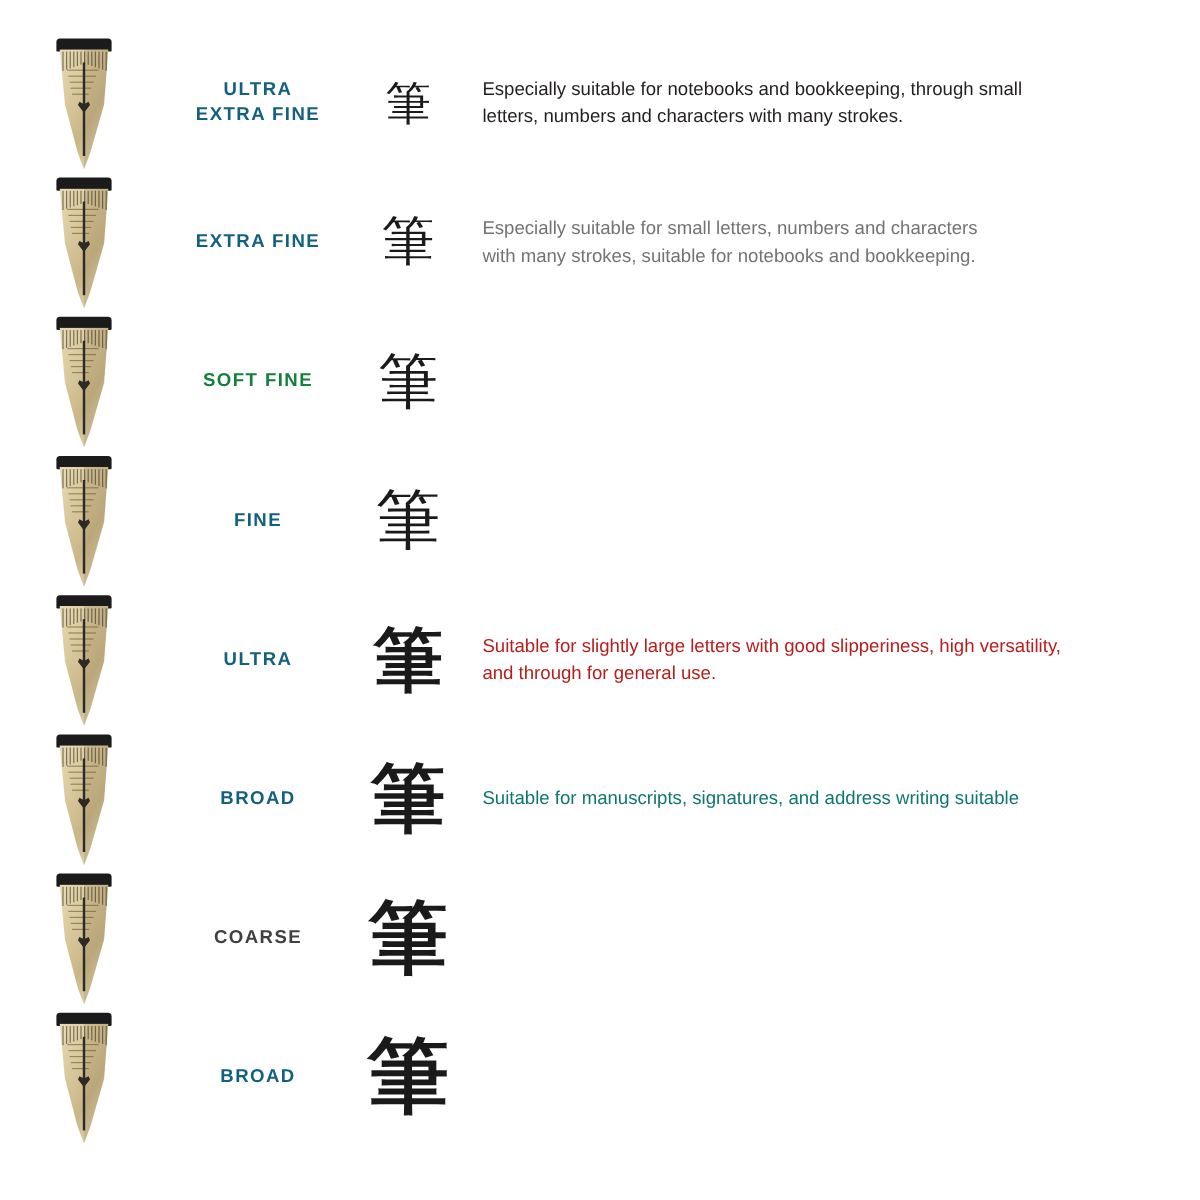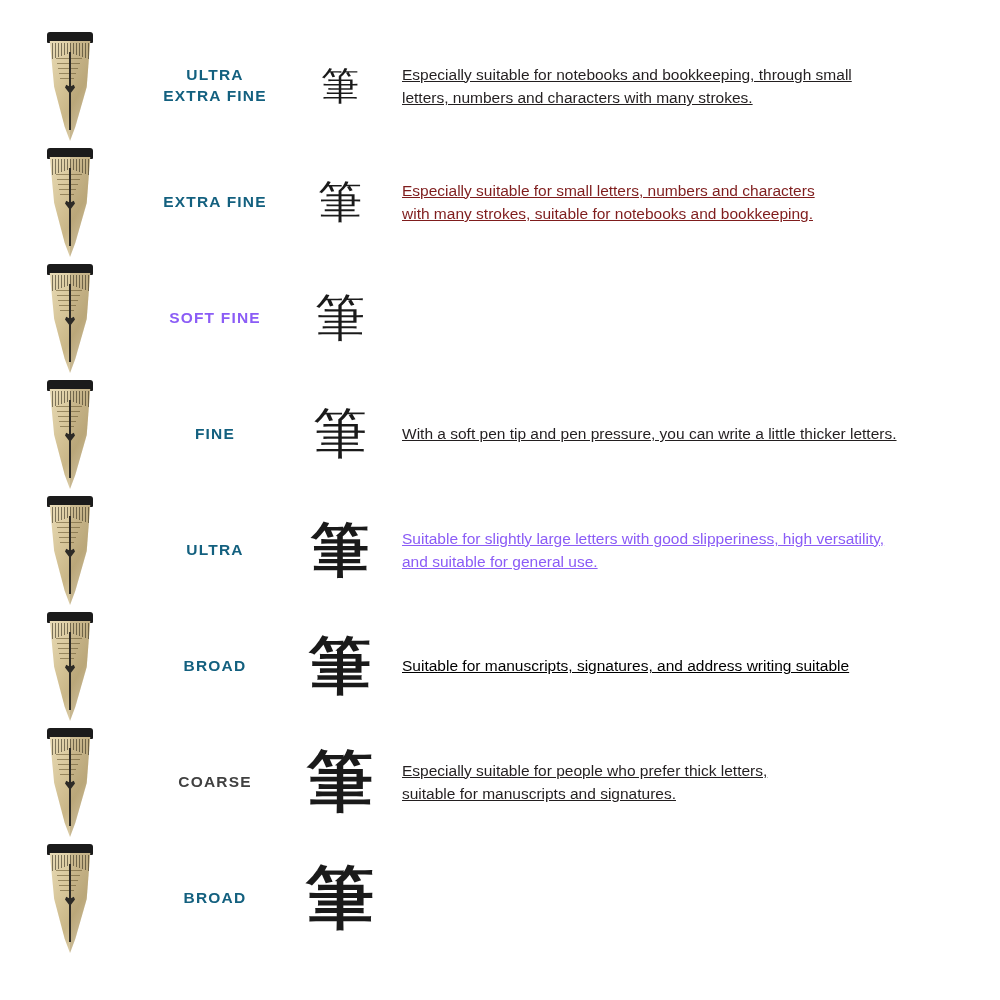--- a/index.html
+++ b/index.html
@@ -152,21 +152,20 @@
     flex: 1;
     padding-left: 12px;
     padding-right: 18px;
     font-size: 15.5px;
     line-height: 1.5;
     color: #231f20;
   }
   .desc-cell .line {
     display: block;
     white-space: nowrap;
-    text-decoration: underline;
   }
 </style>
 </head>
 <body>
 
 <div id="chart">
     <div class="nib-row">
       <div class="nib-cell">
         <div class="nib">
           <div class="cap"></div>
@@ -237,21 +236,21 @@
             <i style="top: 24px; left: 8px; width: 14px;"></i>
           </div>
           <div class="slit"></div>
           <div class="vent"></div>
         </div>
       </div>
       <div class="grade-cell" style="color: rgb(19, 96, 127);">
         <span style="display: block;">EXTRA FINE</span>
       </div>
       <div class="glyph-cell" style="font-size: 44px; font-weight: 300;">筆</div>
-      <div class="desc-cell" style="color: #7f1d1d;">
+      <div class="desc-cell" style="color: #737373;">
         <span class="line">Especially suitable for small letters, numbers and characters</span>
         <span class="line">with many strokes, suitable for notebooks and bookkeeping.</span>
       </div>
     </div>
     <div class="nib-row">
       <div class="nib-cell">
         <div class="nib">
           <div class="cap"></div>
           <div class="body"></div>
           <div class="shade"></div>
@@ -274,21 +273,21 @@
             <i style="top: 4px; left: 4px; width: 26px;"></i>
             <i style="top: 9px; left: 5px; width: 23px;"></i>
             <i style="top: 14px; left: 6px; width: 20px;"></i>
             <i style="top: 19px; left: 7px; width: 17px;"></i>
             <i style="top: 24px; left: 8px; width: 14px;"></i>
           </div>
           <div class="slit"></div>
           <div class="vent"></div>
         </div>
       </div>
-      <div class="grade-cell" style="color: #8b5cf6;">
+      <div class="grade-cell" style="color: #15803d;">
         <span style="display: block;">SOFT FINE</span>
       </div>
       <div class="glyph-cell" style="font-size: 50px; font-weight: 400;">筆</div>
     </div>
     <div class="nib-row">
       <div class="nib-cell">
         <div class="nib">
           <div class="cap"></div>
           <div class="body"></div>
           <div class="shade"></div>
@@ -315,23 +314,20 @@
             <i style="top: 24px; left: 8px; width: 14px;"></i>
           </div>
           <div class="slit"></div>
           <div class="vent"></div>
         </div>
       </div>
       <div class="grade-cell" style="color: rgb(19, 96, 127);">
         <span style="display: block;">FINE</span>
       </div>
       <div class="glyph-cell" style="font-size: 54px; font-weight: 400;">筆</div>
-      <div class="desc-cell" style="color: rgb(35, 31, 32);">
-        <span class="line">With a soft pen tip and pen pressure, you can write a little thicker letters.</span>
-      </div>
     </div>
     <div class="nib-row">
       <div class="nib-cell">
         <div class="nib">
           <div class="cap"></div>
           <div class="body"></div>
           <div class="shade"></div>
           <div class="ribs">
             <i style="left: 3px; height: 16px;"></i>
             <i style="left: 6px; height: 15px;"></i>
@@ -355,23 +351,23 @@
             <i style="top: 24px; left: 8px; width: 14px;"></i>
           </div>
           <div class="slit"></div>
           <div class="vent"></div>
         </div>
       </div>
       <div class="grade-cell" style="color: rgb(19, 96, 127);">
         <span style="display: block;">ULTRA</span>
       </div>
       <div class="glyph-cell" style="font-size: 58px; font-weight: 600;">筆</div>
-      <div class="desc-cell" style="color: #8b5cf6;">
+      <div class="desc-cell" style="color: #b91c1c;">
         <span class="line">Suitable for slightly large letters with good slipperiness, high versatility,</span>
-        <span class="line">and suitable for general use.</span>
+        <span class="line">and through for general use.</span>
       </div>
     </div>
     <div class="nib-row">
       <div class="nib-cell">
         <div class="nib">
           <div class="cap"></div>
           <div class="body"></div>
           <div class="shade"></div>
           <div class="ribs">
             <i style="left: 3px; height: 16px;"></i>
@@ -396,21 +392,21 @@
             <i style="top: 24px; left: 8px; width: 14px;"></i>
           </div>
           <div class="slit"></div>
           <div class="vent"></div>
         </div>
       </div>
       <div class="grade-cell" style="color: rgb(19, 96, 127);">
         <span style="display: block;">BROAD</span>
       </div>
       <div class="glyph-cell" style="font-size: 62px; font-weight: 700;">筆</div>
-      <div class="desc-cell" style="color: #000000;">
+      <div class="desc-cell" style="color: #0f766e;">
         <span class="line">Suitable for manuscripts, signatures, and address writing suitable</span>
       </div>
     </div>
     <div class="nib-row">
       <div class="nib-cell">
         <div class="nib">
           <div class="cap"></div>
           <div class="body"></div>
           <div class="shade"></div>
           <div class="ribs">
@@ -436,24 +432,20 @@
             <i style="top: 24px; left: 8px; width: 14px;"></i>
           </div>
           <div class="slit"></div>
           <div class="vent"></div>
         </div>
       </div>
       <div class="grade-cell" style="color: #404040;">
         <span style="display: block;">COARSE</span>
       </div>
       <div class="glyph-cell" style="font-size: 66px; font-weight: 800;">筆</div>
-      <div class="desc-cell" style="color: rgb(35, 31, 32);">
-        <span class="line">Especially suitable for people who prefer thick letters,</span>
-        <span class="line">suitable for manuscripts and signatures.</span>
-      </div>
     </div>
     <div class="nib-row">
       <div class="nib-cell">
         <div class="nib">
           <div class="cap"></div>
           <div class="body"></div>
           <div class="shade"></div>
           <div class="ribs">
             <i style="left: 3px; height: 16px;"></i>
             <i style="left: 6px; height: 15px;"></i>

